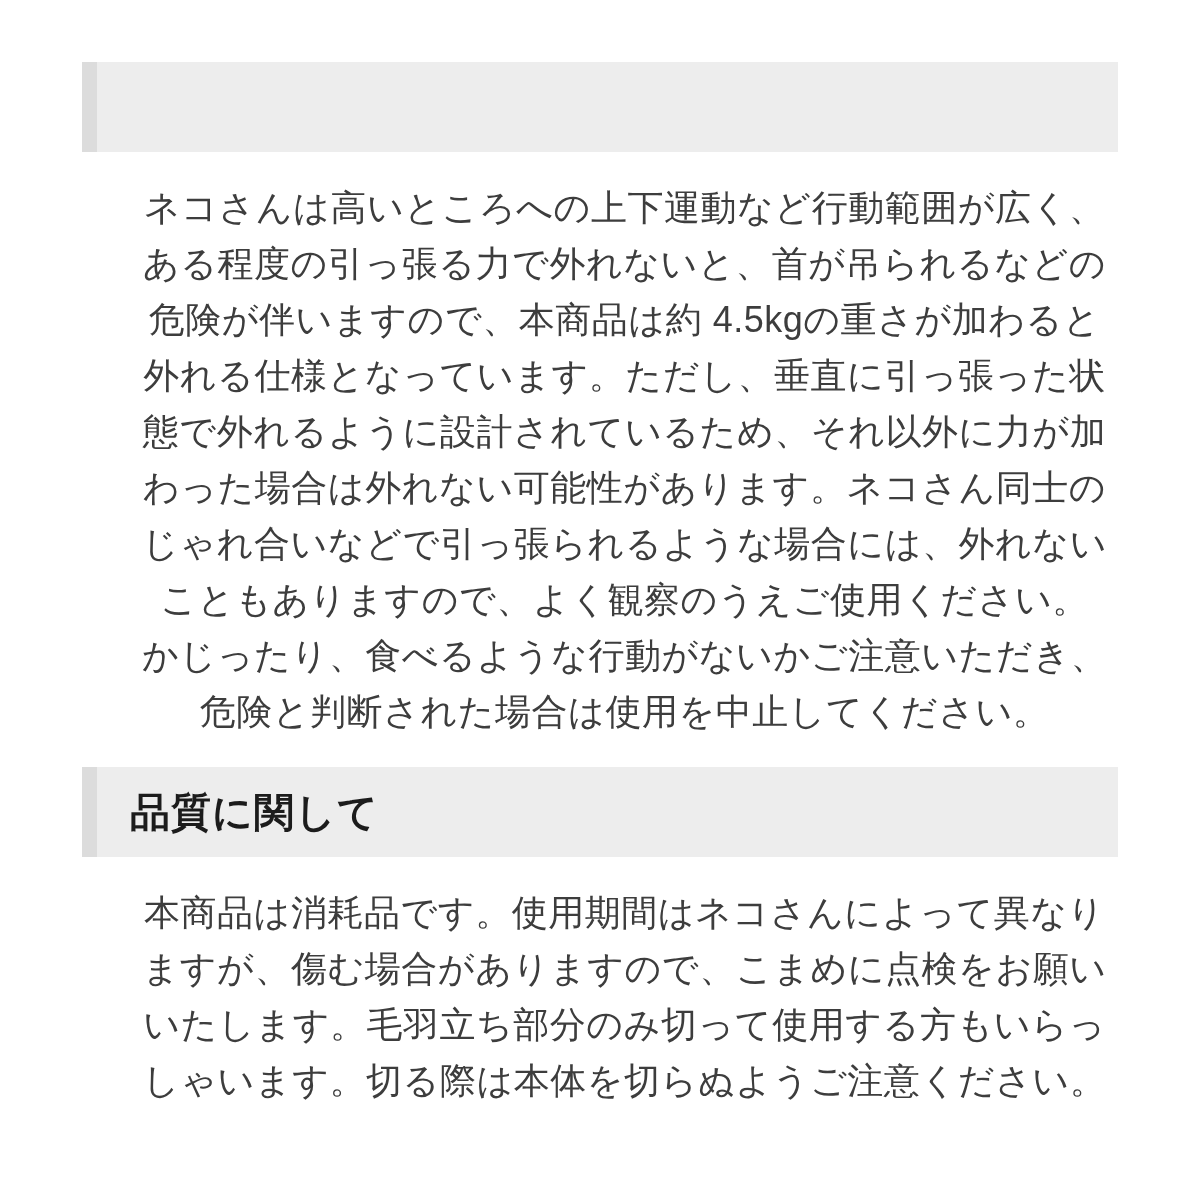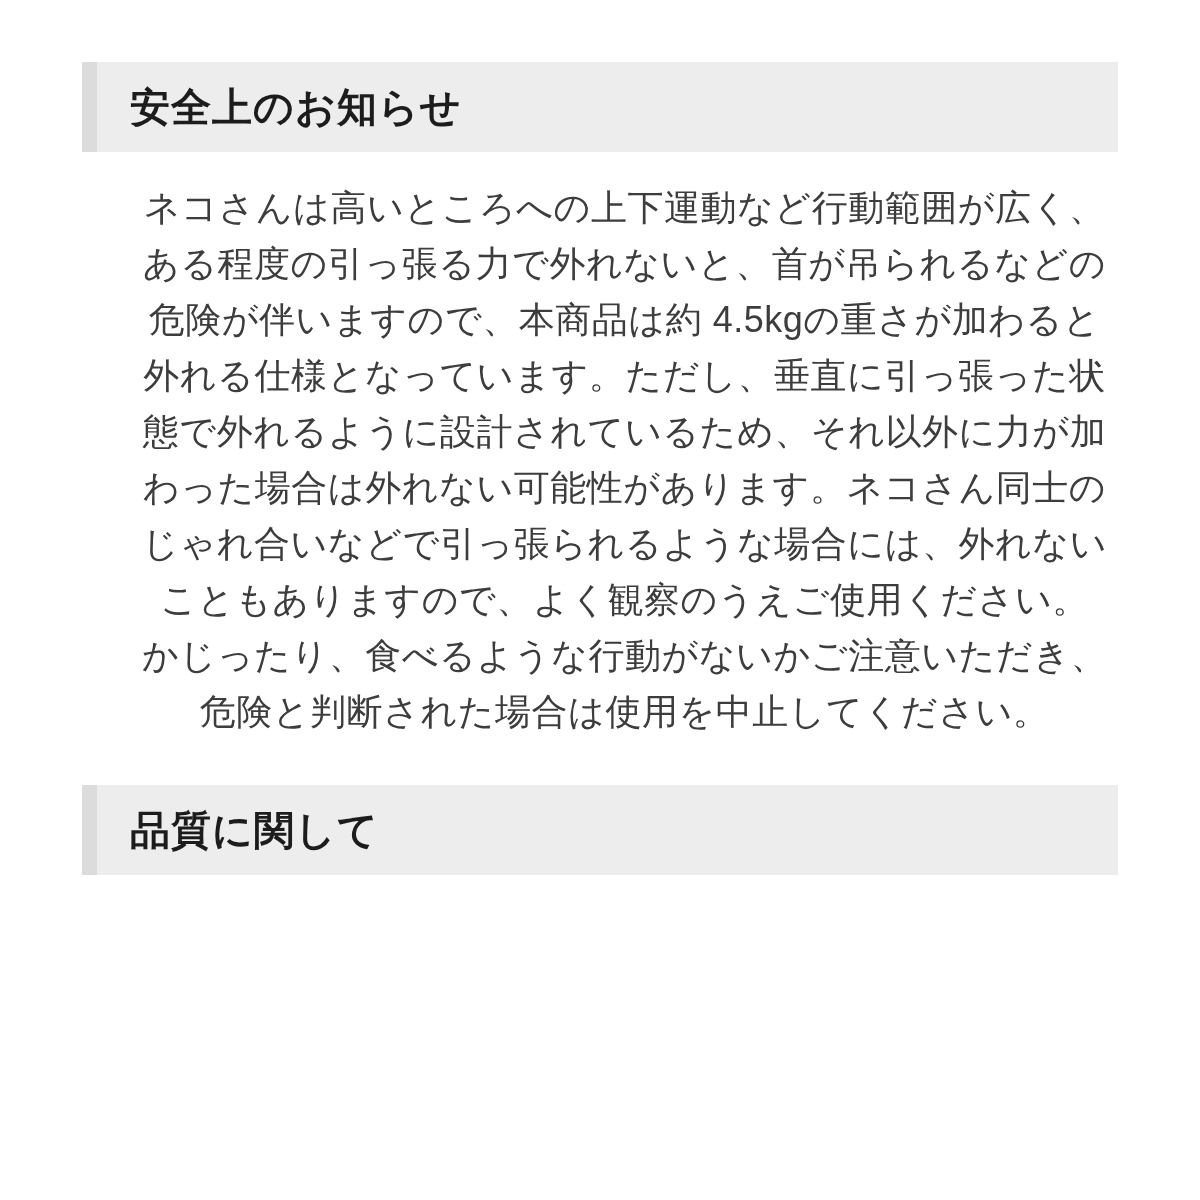--- a/index.html
+++ b/index.html
@@ -42,45 +42,48 @@
   .section-body {
     margin: 28px 0 0 49px;
     font-size: 36px;
     line-height: 56px;
     letter-spacing: 0.5px;
     color: #3d3d3d;
     white-space: pre-line;
     text-align: center;
   }
   .section + .section {
-    margin-top: 45px;
+    margin-top: 27px;
   }
 </style>
 </head>
 <body>
 
 <main class="page">
 
   <section class="section">
     <header class="section-header">
       <span class="accent-bar"></span>
-      <h2 class="section-heading">安全上のお知らせ</h2>
     </header>
     <p class="section-body">ネコさんは高いところへの上下運動など行動範囲が広く、
 ある程度の引っ張る力で外れないと、首が吊られるなどの
 危険が伴いますので、本商品は約 4.5kgの重さが加わると
 外れる仕様となっています。ただし、垂直に引っ張った状
 態で外れるように設計されているため、それ以外に力が加
 わった場合は外れない可能性があります。ネコさん同士の
 じゃれ合いなどで引っ張られるような場合には、外れない
 こともありますので、よく観察のうえご使用ください。
 かじったり、食べるような行動がないかご注意いただき、
 危険と判断された場合は使用を中止してください。</p>
   </section>
 
   <section class="section">
     <header class="section-header">
       <span class="accent-bar"></span>
       <h2 class="section-heading">品質に関して</h2>
     </header>
+    <p class="section-body">本商品は消耗品です。使用期間はネコさんによって異なり
+ますが、傷む場合がありますので、こまめに点検をお願い
+いたします。毛羽立ち部分のみ切って使用する方もいらっ
+しゃいます。切る際は本体を切らぬようご注意ください。</p>
   </section>
 
 </main>
 
 </body></html>

